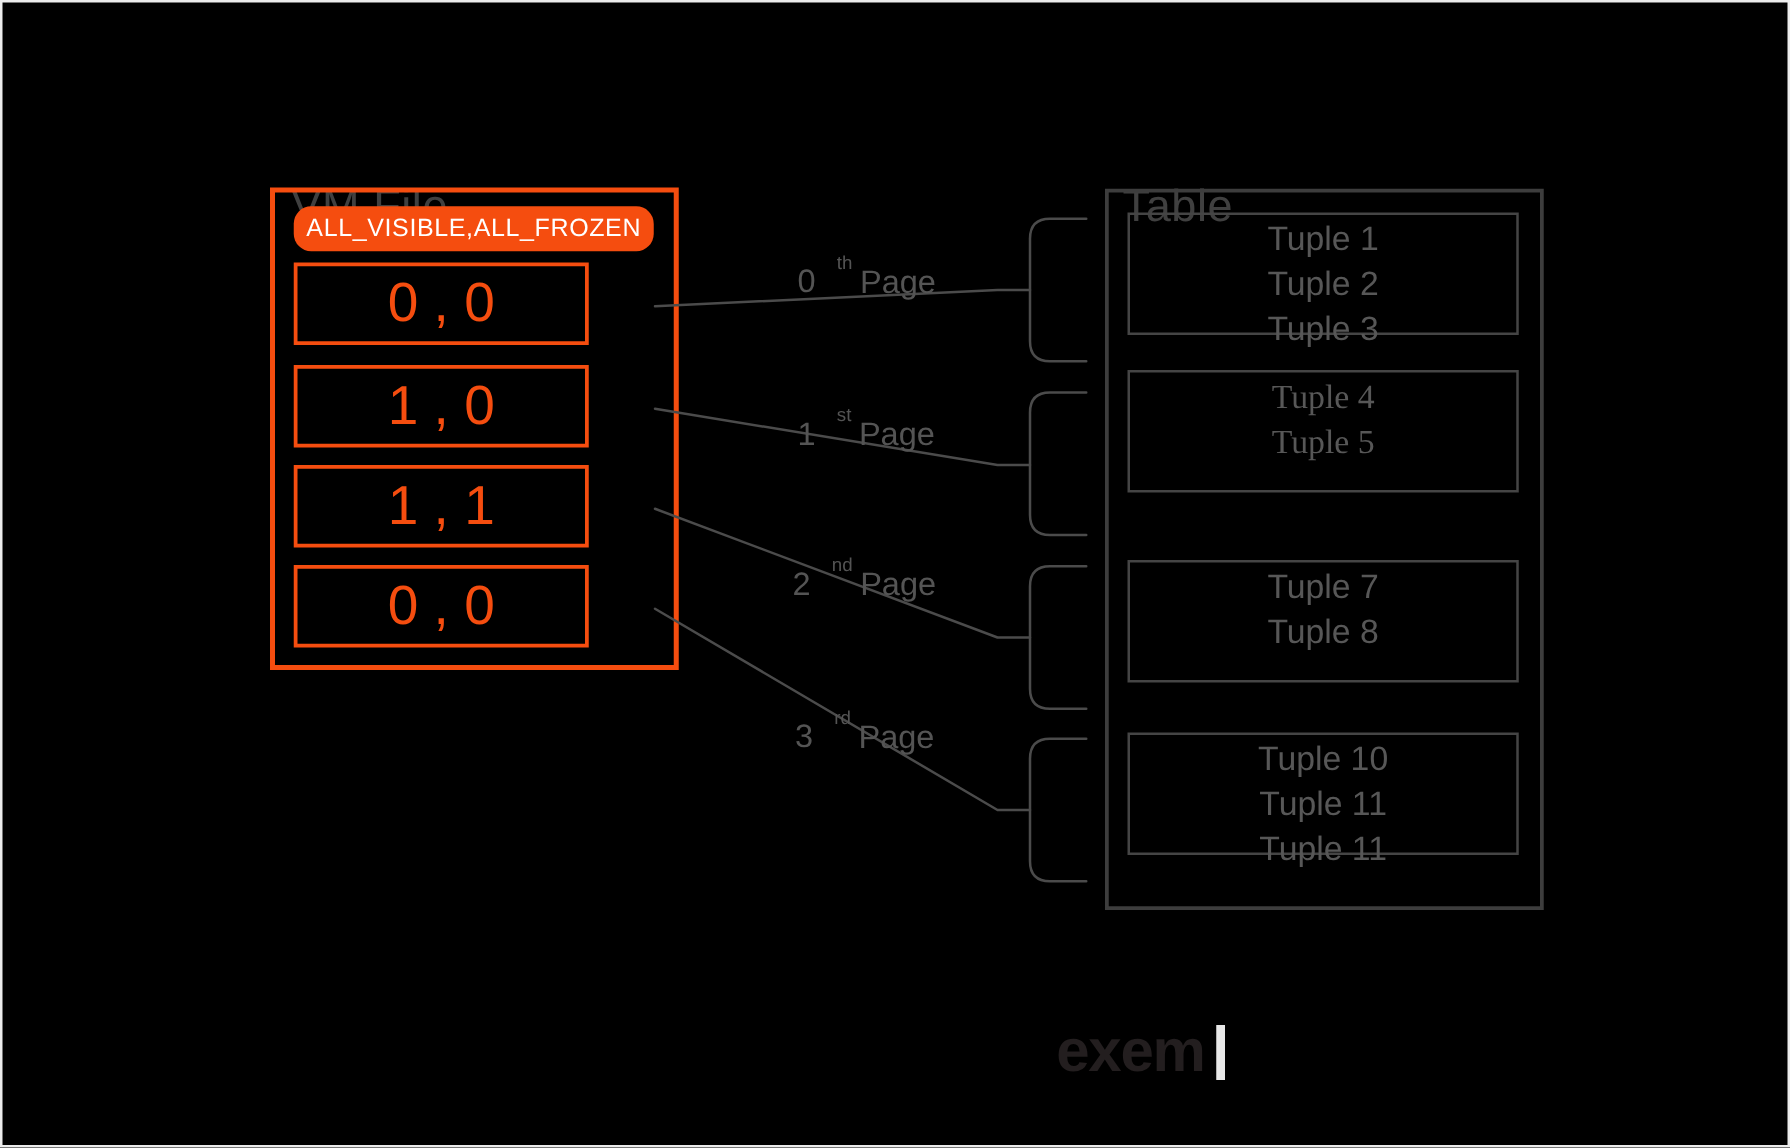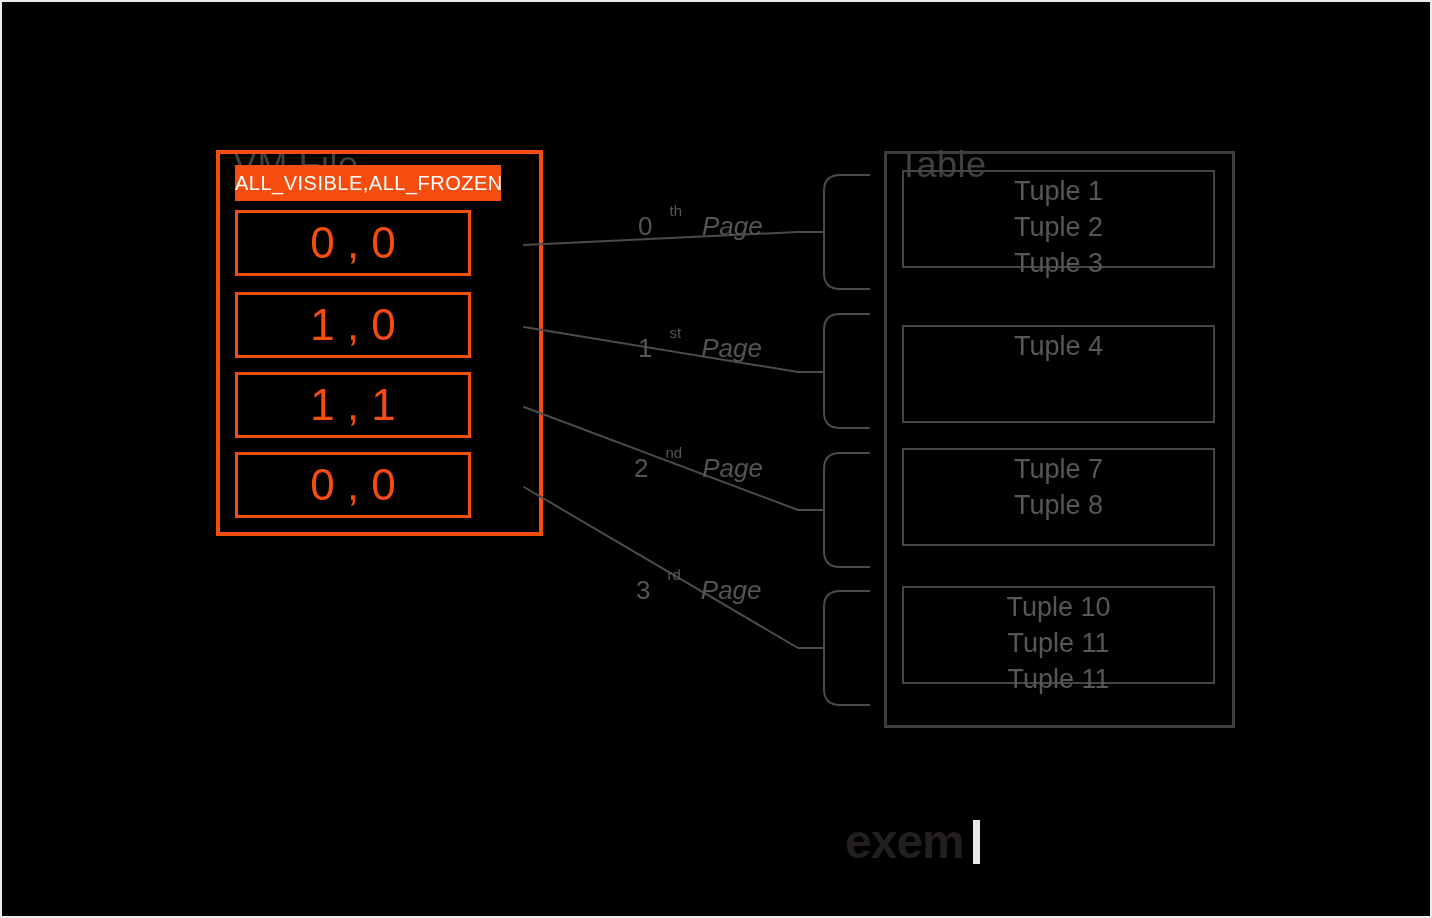--- a/index.html
+++ b/index.html
@@ -40,28 +40,29 @@
   
   .vm-box{
     position:absolute;
     left:214px;top:148px;
     width:327px;height:386px;
     border:4px solid var(--accent_orange);
   }
   .vm-header{
     position:absolute;
     left:15px;top:11px;
-    width:266px;height:36px;
+    width:288px;height:36px;
     background:var(--accent_orange);
     color:var(--header_text);
     font-size:20px;
     line-height:36px;
     text-align:center;
     letter-spacing:0.5px;
     white-space:nowrap;
+    border-radius:14px;
   }
   .vm-cell{
     position:absolute;
     left:15px;
     width:236px;height:66px;
     border:3px solid var(--accent_orange);
     color:var(--accent_orange);
     font-size:44px;
     line-height:60px;
     text-align:center;
@@ -95,42 +96,42 @@
     font-size:26px;
     line-height:28px;
     white-space:nowrap;
   }
   .page-label sup{
     font-size:15px;
     position:relative;
     top:-9px;
     margin-left:17px;
   }
-  .page-label .pw{margin-left:20px;font-style:italic;}
+  .page-label .pw{margin-left:6px;}
   .pl0{left:636px;top:204px;}
   .pl1{left:636px;top:326px;}
   .pl2{left:632px;top:446px;}
   .pl3{left:634px;top:568px;}
 
   
   .table-box{
     position:absolute;
     left:882px;top:149px;
     width:351px;height:577px;
     border:3px solid var(--table_border_gray);
   }
   .tuple-group{
     position:absolute;
     left:15px;
     width:313px;height:98px;
     border:2px solid var(--tuple_border_gray);
     padding-top:1px;
   }
   .tuple-group.g0{top:16px;}
-  .tuple-group.g1{top:171px;}
+  .tuple-group.g1{top:142px;font-family:Liberation Serif, serif;}
   .tuple-group.g2{top:294px;text-decoration:underline;}
   .tuple-group.g3{top:432px;}
   .tuple{
     color:var(--tuple_text_gray);
     font-size:27px;
     line-height:36px;
     text-align:center;
     white-space:nowrap;
   }
 
@@ -195,20 +196,21 @@
 </div>
 
 <div class="table-box">
   <div class="tuple-group g0">
     <div class="tuple">Tuple 1</div>
     <div class="tuple">Tuple 2</div>
     <div class="tuple">Tuple 3</div>
   </div>
   <div class="tuple-group g1">
     <div class="tuple">Tuple 4</div>
+    <div class="tuple">Tuple 5</div>
   </div>
   <div class="tuple-group g2">
     <div class="tuple">Tuple 7</div>
     <div class="tuple">Tuple 8</div>
   </div>
   <div class="tuple-group g3">
     <div class="tuple">Tuple 10</div>
     <div class="tuple">Tuple 11</div>
     <div class="tuple">Tuple 11</div>
   </div>

